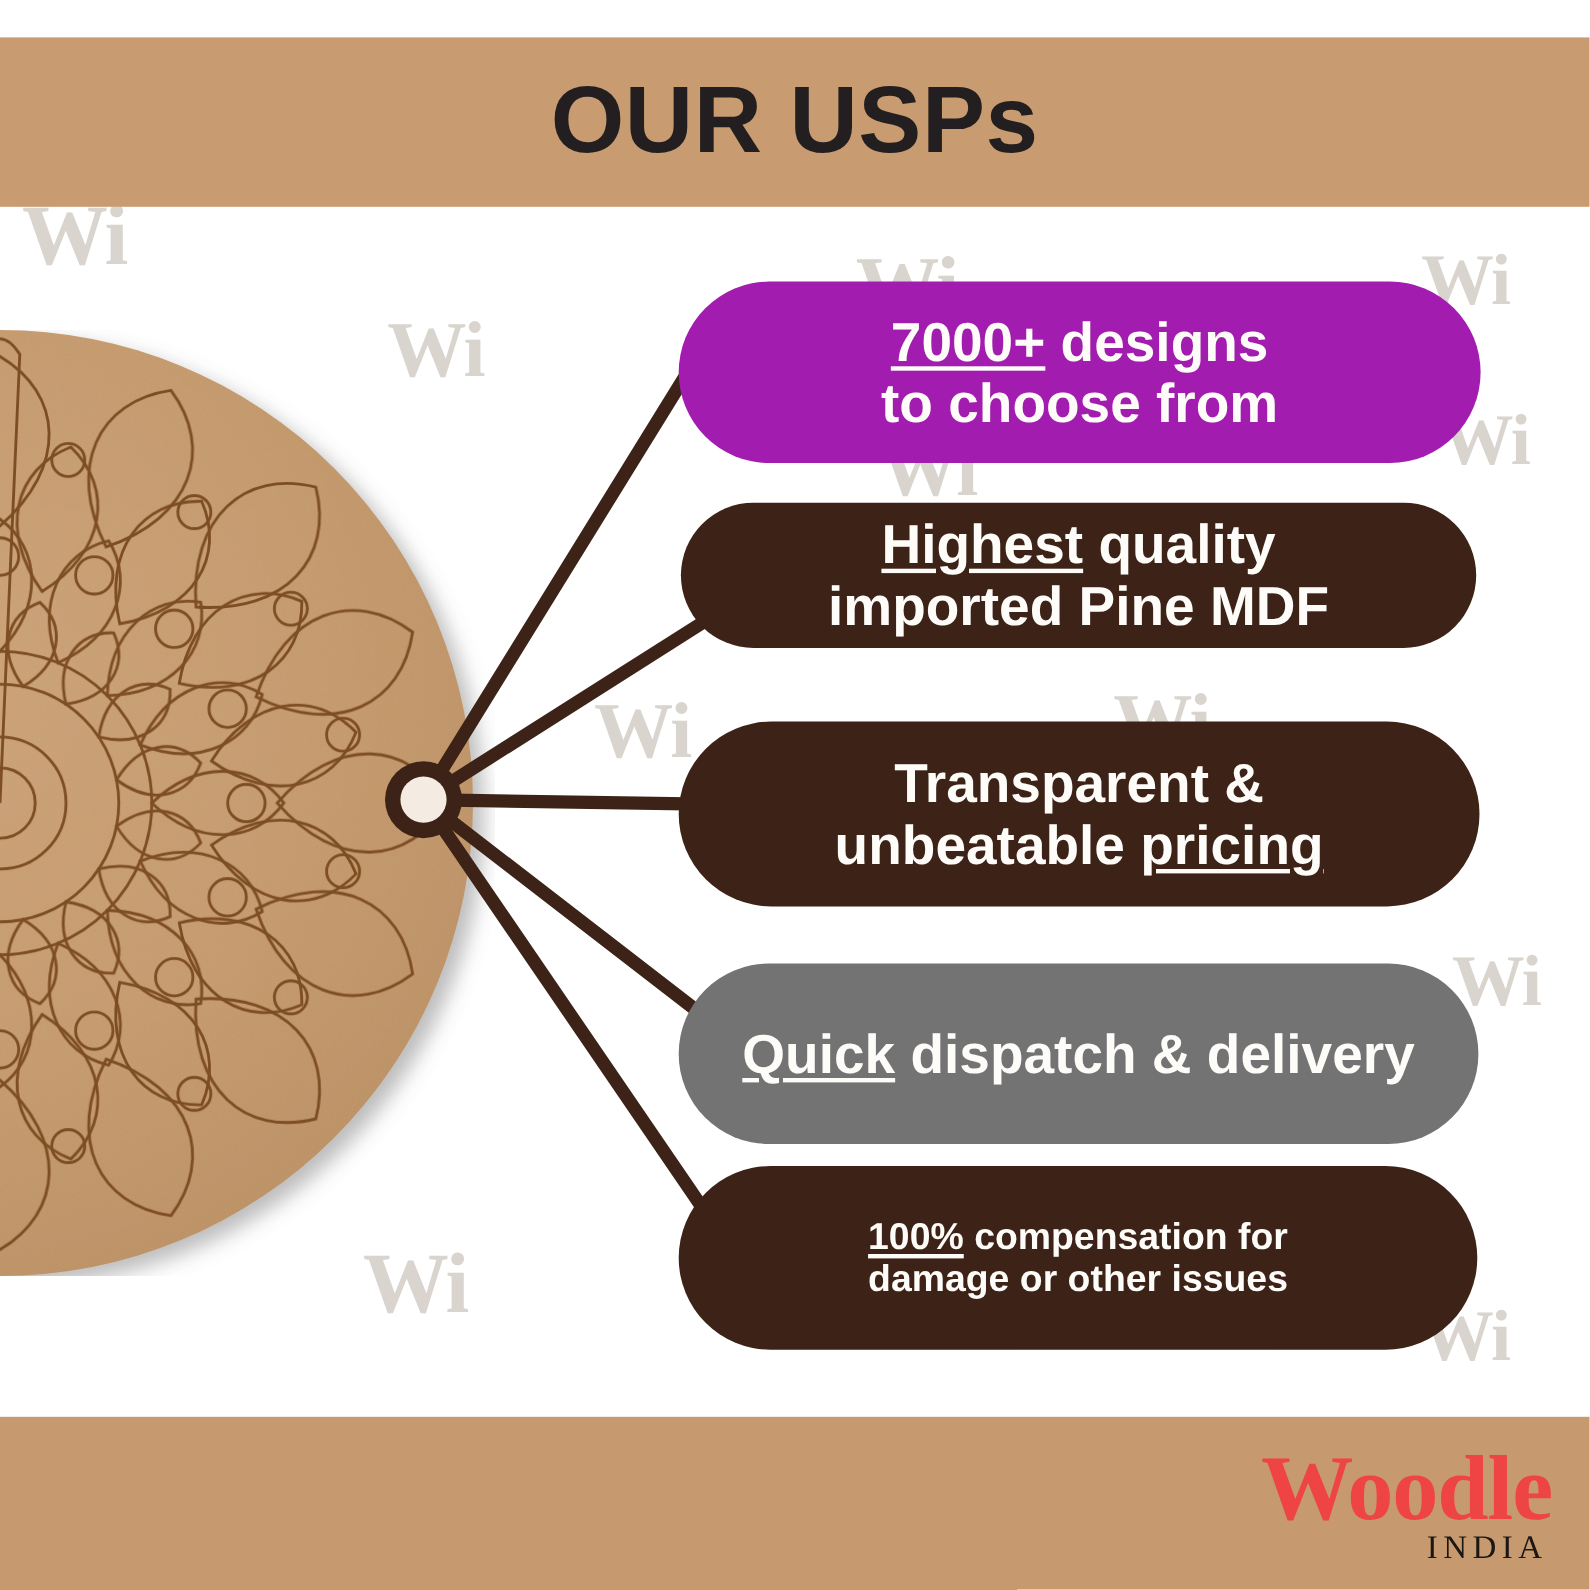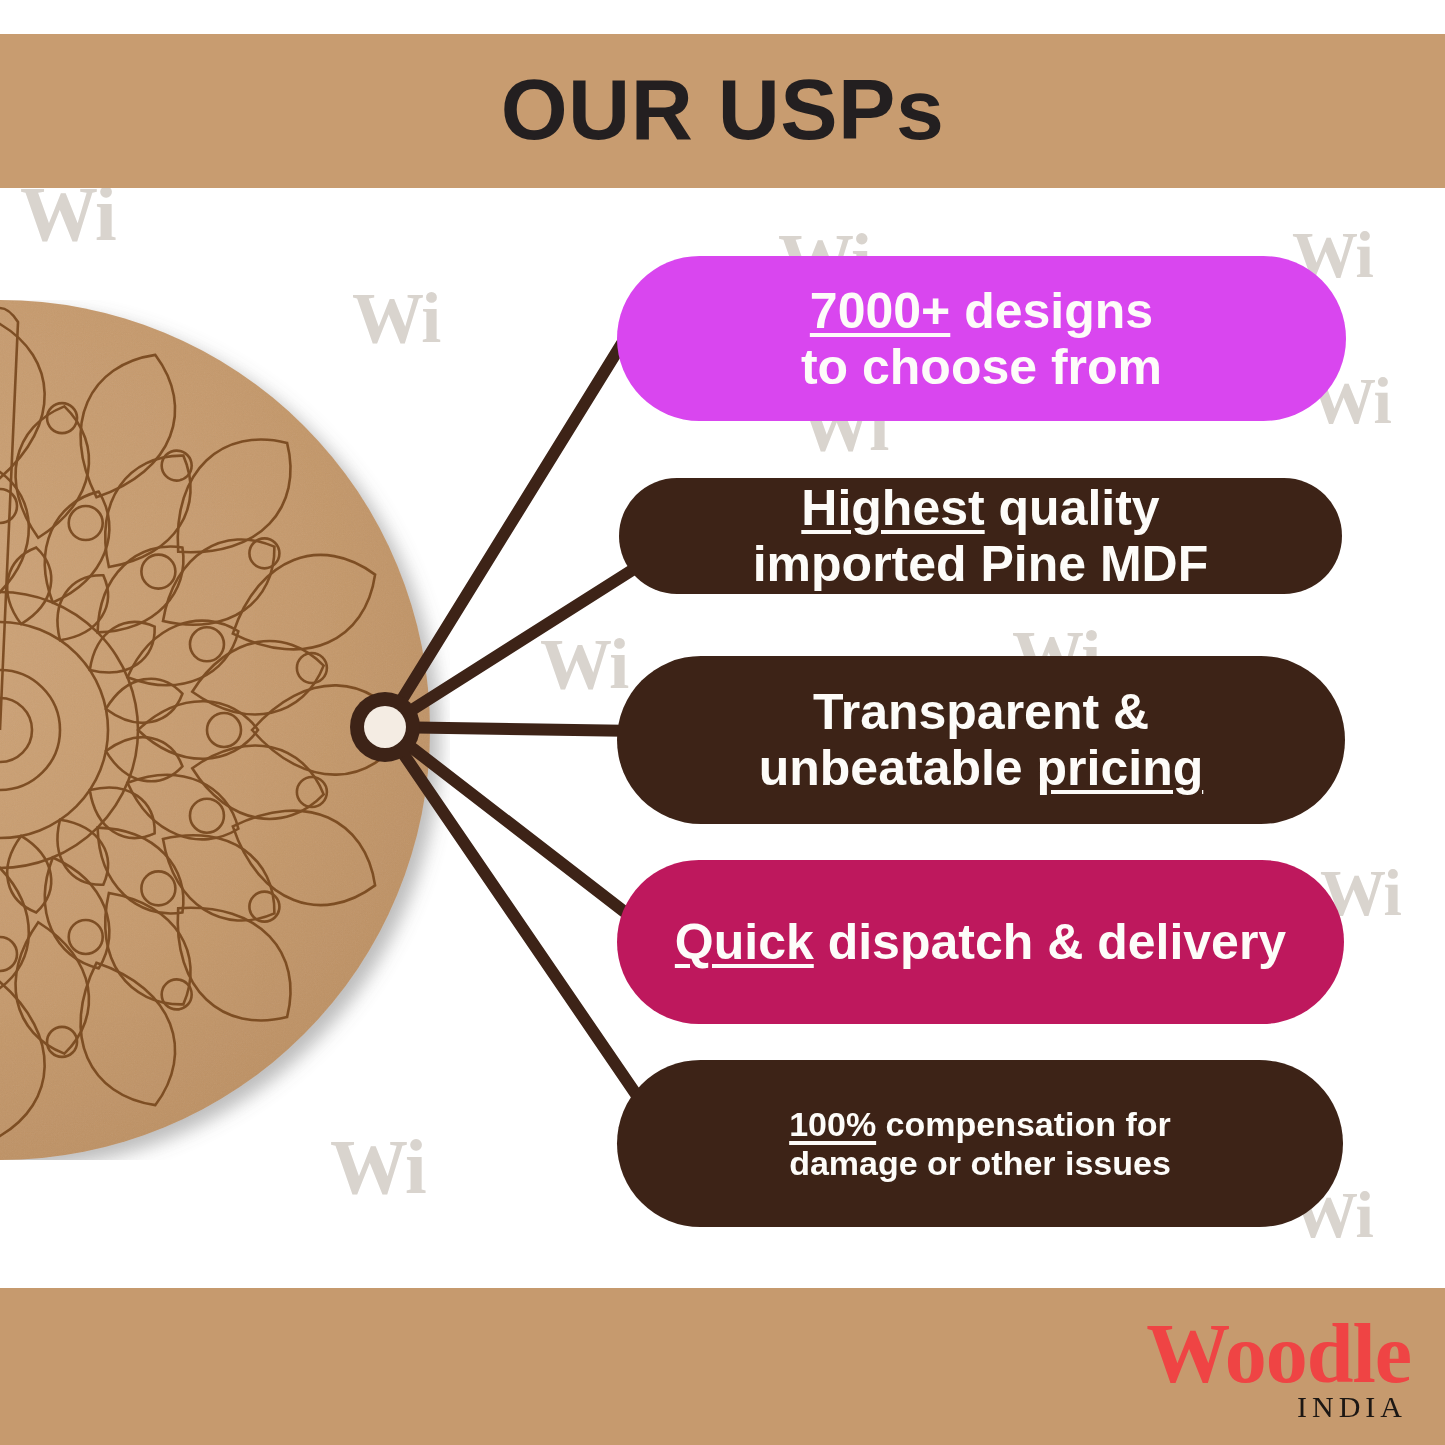--- a/index.html
+++ b/index.html
@@ -101,21 +101,21 @@
     color: #fdfcf9;
     font-weight: 700;
     text-align: center;
     line-height: 1.12;
     white-space: nowrap;
   }
   .pill-text u { text-decoration: underline; text-underline-offset: 5px; text-decoration-thickness: 4px; }
 
   #pill-0 { left: 617px; top: 256px;  width: 729px; height: 165px; }
   #pill-0 .pill-text { font-size: 50px; }
-  #pill-1 { left: 619px; top: 478px;  width: 723px; height: 116px; }
+  #pill-1 { left: 619px; top: 457px;  width: 723px; height: 132px; }
   #pill-1 .pill-text { font-size: 50px; }
   #pill-2 { left: 617px; top: 656px;  width: 728px; height: 168px; }
   #pill-2 .pill-text { font-size: 50px; }
   #pill-3 { left: 617px; top: 860px;  width: 727px; height: 164px; }
   #pill-3 .pill-text { font-size: 50px; }
   #pill-4 { left: 617px; top: 1060px; width: 726px; height: 167px; }
   #pill-4 .pill-text { font-size: 34px; }
 </style>
 </head>
 <body>
@@ -302,42 +302,42 @@
         <line x1="385" y1="727" x2="640" y2="731" stroke="#3d2317" stroke-width="12" stroke-linecap="round"></line>
         <line x1="385" y1="727" x2="648" y2="930" stroke="#3d2317" stroke-width="12" stroke-linecap="round"></line>
         <line x1="385" y1="727" x2="655" y2="1122" stroke="#3d2317" stroke-width="12" stroke-linecap="round"></line>
       </g>
     <g id="hub-node">
         <circle cx="385" cy="727" r="35" fill="#3d2317"></circle>
         <circle cx="385" cy="727" r="21" fill="#f4ece3"></circle>
       </g>
   </svg>
 
-  <div class="pill" id="pill-0" style="background: #d946ef;">
+  <div class="pill" id="pill-0" style="background: #a21caf;">
     <div class="pill-text" style="color: rgb(253, 252, 249);">
       <div><u>7000+</u><span> designs</span></div>
       <div>to choose from</div>
     </div>
   </div>
 
   <div class="pill" id="pill-1" style="background: rgb(61, 35, 23);">
     <div class="pill-text" style="color: rgb(253, 252, 249);">
       <div><u>Highest</u><span> quality</span></div>
       <div>imported Pine MDF</div>
     </div>
   </div>
 
   <div class="pill" id="pill-2" style="background: rgb(61, 35, 23);">
     <div class="pill-text" style="color: rgb(253, 252, 249);">
       <div>Transparent &amp;</div>
       <div><span>unbeatable </span><u>pricing</u></div>
     </div>
   </div>
 
-  <div class="pill" id="pill-3" style="background: #be185d;">
+  <div class="pill" id="pill-3" style="background: #737373; margin-top: 16px;">
     <div class="pill-text" style="color: rgb(253, 252, 249);">
       <div><u>Quick</u><span> dispatch &amp; delivery</span></div>
     </div>
   </div>
 
   <div class="pill" id="pill-4" style="background: rgb(61, 35, 23);">
     <div class="pill-text" style="color: rgb(253, 252, 249);">
       <div><u>100%</u><span> compensation for</span></div>
       <div>damage or other issues</div>
     </div>

